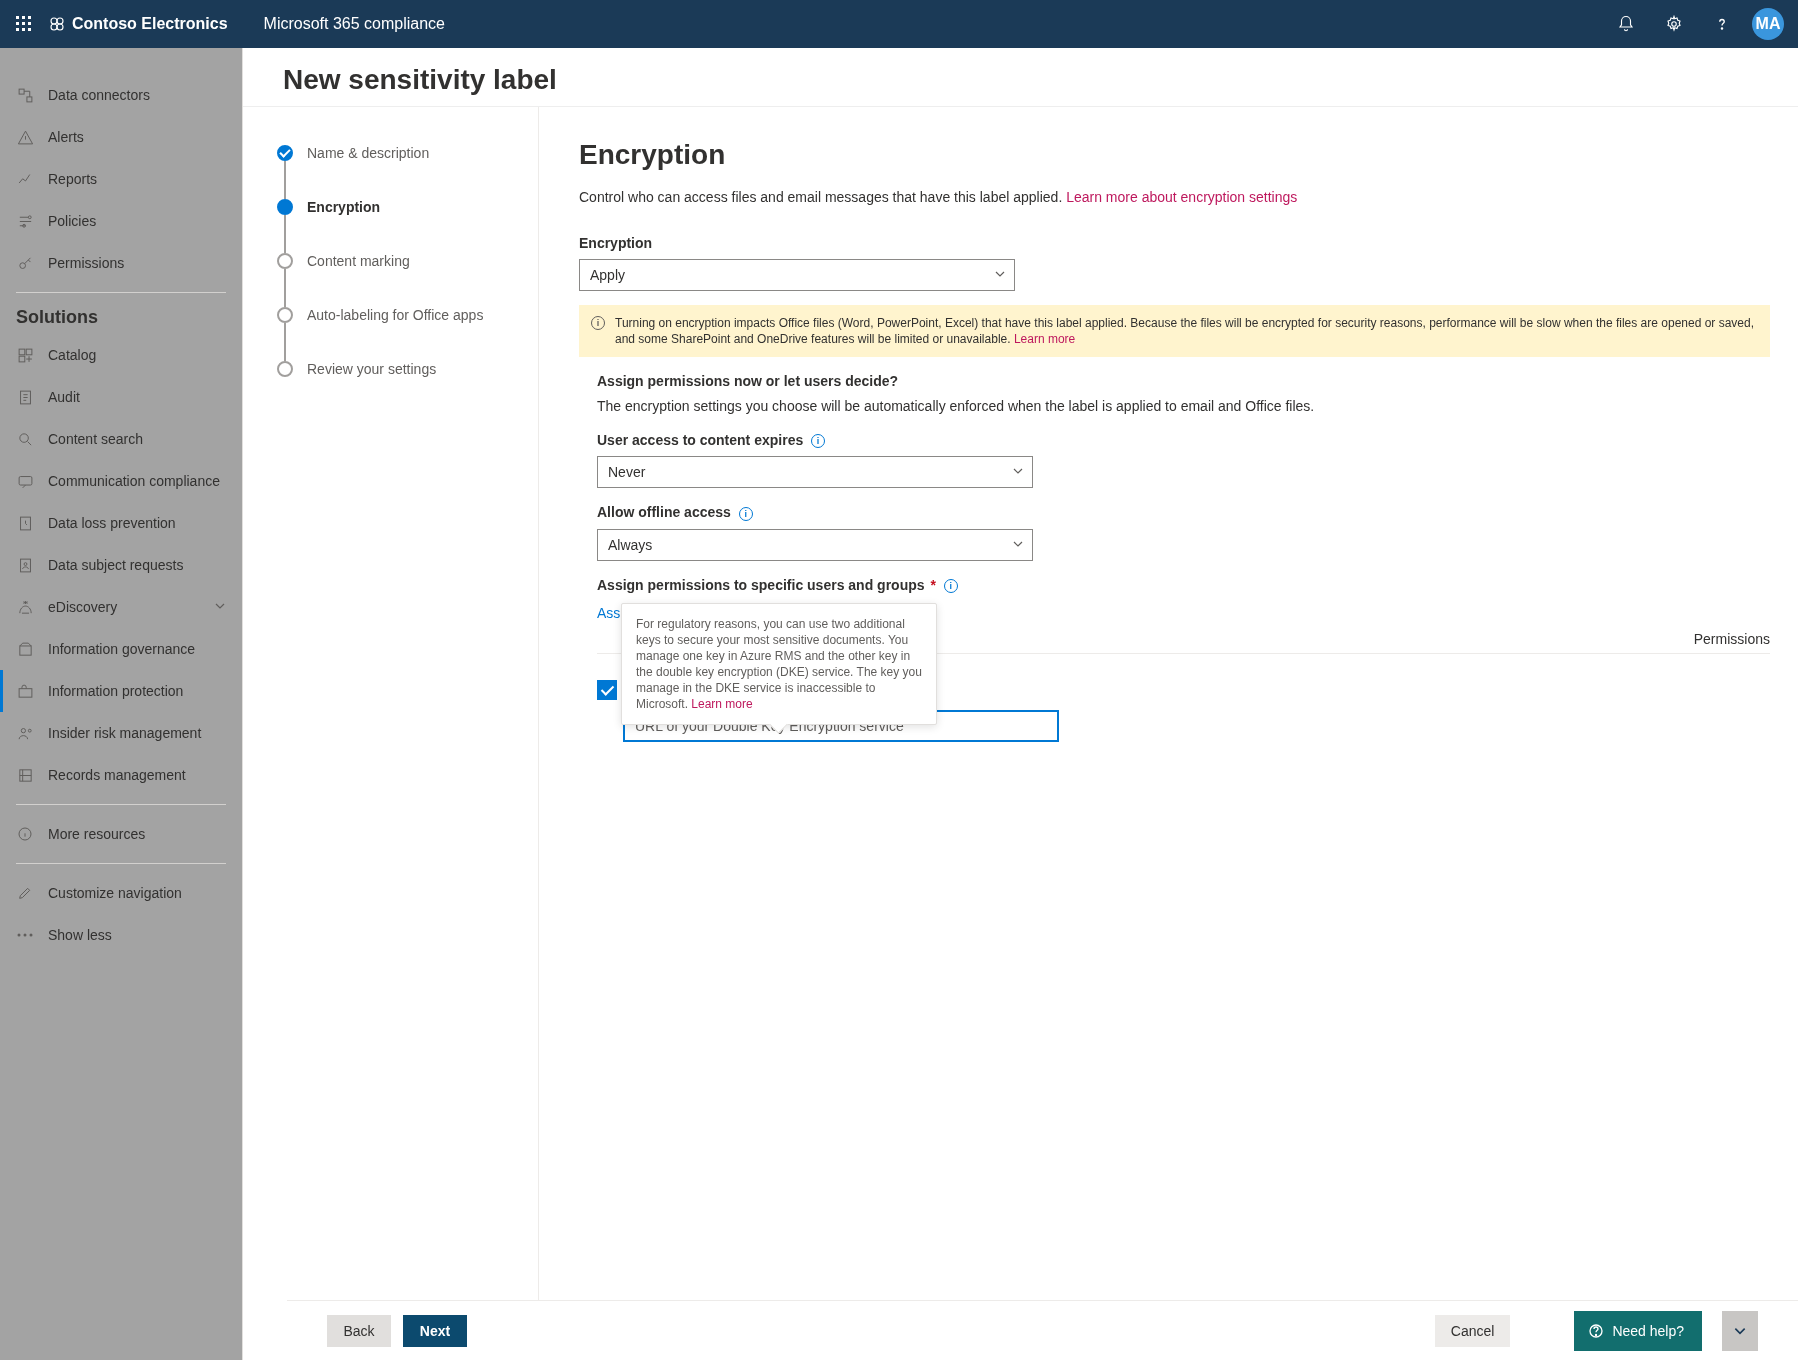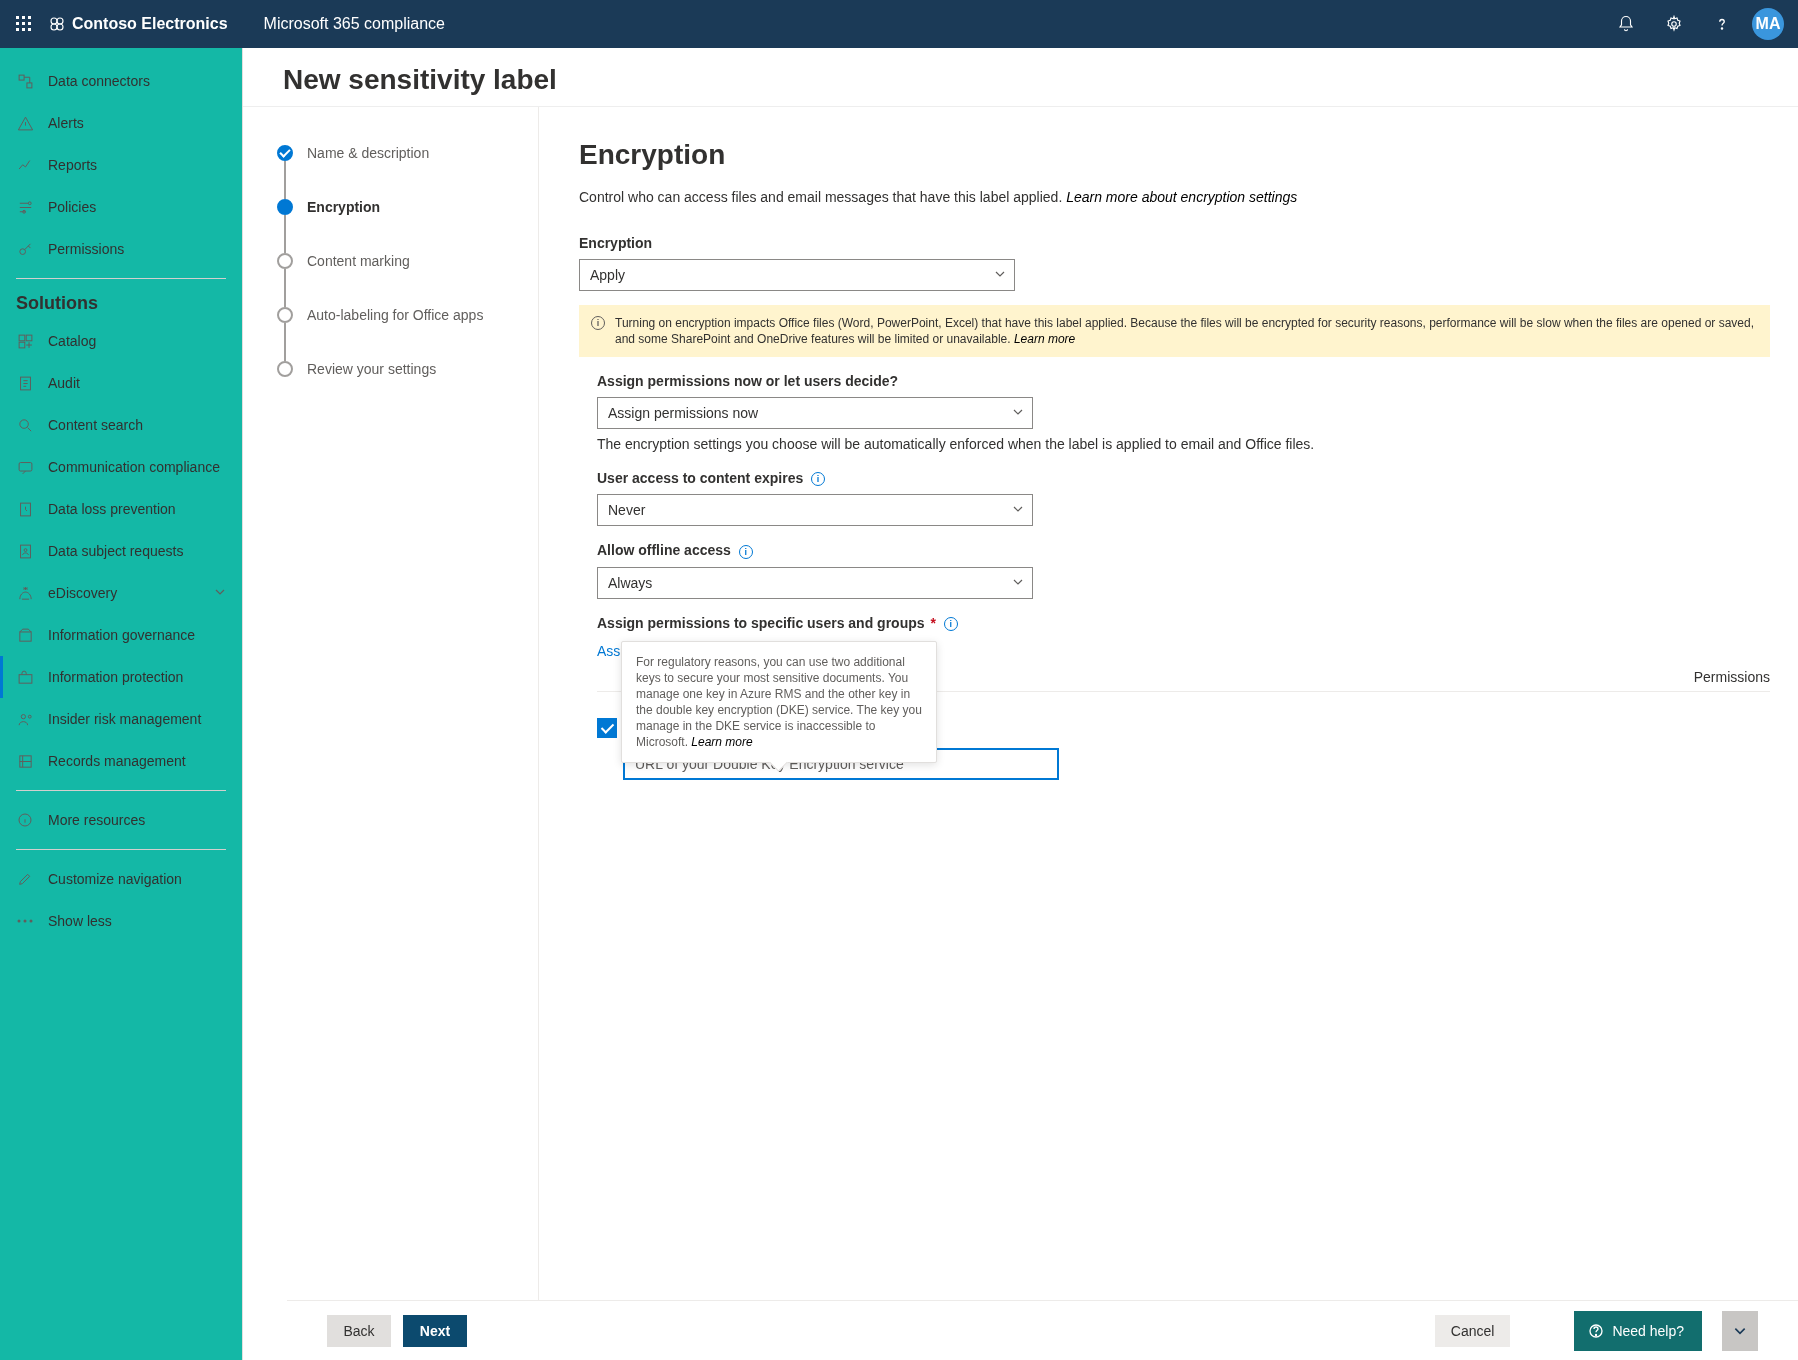--- a/index.html
+++ b/index.html
@@ -11,21 +11,21 @@
 .waffle { width: 32px; height: 32px; display: flex; align-items: center; justify-content: center; cursor: pointer; }
 .app-logo { display: flex; align-items: center; gap: 6px; margin-left: 8px; font-weight: 600; font-size: 16px; }
 .app-logo svg { flex-shrink: 0; }
 .product-name { margin-left: 36px; font-size: 16px; font-weight: 400; }
 .topbar .spacer { flex: 1; }
 .topbar .icon-btn { width: 48px; height: 48px; display: flex; align-items: center; justify-content: center; cursor: pointer; }
 .avatar { width: 32px; height: 32px; border-radius: 50%; background: #3a96dd; color: #fff; display: flex; align-items: center; justify-content: center; font-size: 16px; font-weight: 600; margin: 0 6px; cursor: pointer; }
 
 
 .shell { display: flex; height: calc(100% - 48px); }
-.leftnav { width: 243px; background: #14b8a6; border-right: 1px solid #e1dfdd; padding: 12px 0 0 0; overflow-y: auto; }
+.leftnav { width: 243px; background: #a3a3a3; border-right: 1px solid #e1dfdd; padding: 26px 0 0 0; overflow-y: auto; }
 .leftnav .nav-item { display: flex; align-items: center; height: 42px; padding: 0 16px; cursor: pointer; color: #323130; gap: 14px; }
 .leftnav .nav-item.active { border-left: 3px solid #0078d4; padding-left: 13px; font-weight: 400; }
 .leftnav .nav-item .icon { width: 18px; height: 18px; display: flex; align-items: center; justify-content: center; flex-shrink: 0; }
 .leftnav .nav-item .label { flex: 1; font-size: 14px; }
 .leftnav .nav-item .chev { width: 12px; color: #605e5c; }
 .leftnav .divider { height: 1px; background: #d2d0ce; margin: 8px 16px; }
 .leftnav .section-title { padding: 6px 16px; font-weight: 600; font-size: 18px; color: #323130; }
 
 
 .main { flex: 1; display: flex; flex-direction: column; overflow: hidden; }
@@ -42,21 +42,21 @@
 .step .label { font-size: 14px; color: #605e5c; line-height: 16px; padding-top: 0px; }
 .step.current .label { font-weight: 600; color: #323130; }
 .step .connector { position: absolute; left: 41px; top: 16px; width: 2px; height: 38px; background: #a19f9d; z-index: 1; }
 .step.done .connector, .step.current .connector { background: #a19f9d; }
 .step { margin-bottom: 38px; }
 
 
 .content { flex: 1; overflow-y: auto; padding: 32px 28px 120px 40px; position: relative; }
 .content h1 { font-size: 28px; font-weight: 700; margin-bottom: 16px; }
 .content .lede { color: #323130; margin-bottom: 28px; line-height: 20px; }
-.content .lede a, .info-banner a, .helptext a, .tooltip a { color: #000000; text-decoration: none; font-style: italic; }
+.content .lede a, .info-banner a, .helptext a, .tooltip a { color: #be185d; text-decoration: none; }
 .section-label { font-weight: 600; margin: 16px 0 8px; font-size: 14px; }
 .section-label .req { color: #c50f1f; margin-left: 2px; }
 .section-label .info-icon { margin-left: 4px; }
 
 .dropdown { width: 436px; height: 32px; border: 1px solid #8a8886; background: #fff; display: flex; align-items: center; padding: 0 8px 0 10px; justify-content: space-between; cursor: pointer; font-size: 14px; }
 .dropdown .chev { color: #605e5c; }
 
 .info-banner { background: #fff4ce; border: 0; padding: 10px 14px 10px 12px; font-size: 12px; color: #323130; line-height: 16px; display: flex; gap: 10px; margin-top: 14px; }
 .info-banner .bicon { flex-shrink: 0; width: 14px; height: 14px; border: 1px solid #605e5c; border-radius: 50%; display:flex; align-items:center; justify-content:center; font-size:9px; color:#605e5c; font-weight:600; margin-top:1px;}
 
@@ -374,28 +374,20 @@
                 <path d="M2 4l4 4 4-4"></path>
               </svg></span>
         </div>
 
         <div class="info-banner">
           <span class="bicon">i</span>
           <div><span>Turning on encryption impacts Office files (Word, PowerPoint, Excel) that have this label applied. Because the files will be encrypted for security reasons, performance will be slow when the files are opened or saved, and some SharePoint and OneDrive features will be limited or unavailable. </span> <a href="#">Learn more</a></div>
         </div>
 
         <div class="section-label" style="margin-left:18px;">Assign permissions now or let users decide?</div>
-        <div style="margin-left:18px;">
-          <div class="dropdown">
-            <span>Assign permissions now</span>
-            <span class="chev"><svg width="12" height="12" viewBox="0 0 12 12" fill="none" stroke="#605e5c" stroke-width="1.2">
-                  <path d="M2 4l4 4 4-4"></path>
-                </svg></span>
-          </div>
-        </div>
         <div class="helptext" style="margin-left:18px;">The encryption settings you choose will be automatically enforced when the label is applied to email and Office files.</div>
 
         <div class="section-label" style="margin-left:18px;">
           <span>User access to content expires</span>
           <span class="info-icon">i</span>
         </div>
         <div style="margin-left:18px;">
           <div class="dropdown">
             <span>Never</span>
             <span class="chev"><svg width="12" height="12" viewBox="0 0 12 12" fill="none" stroke="#605e5c" stroke-width="1.2">

